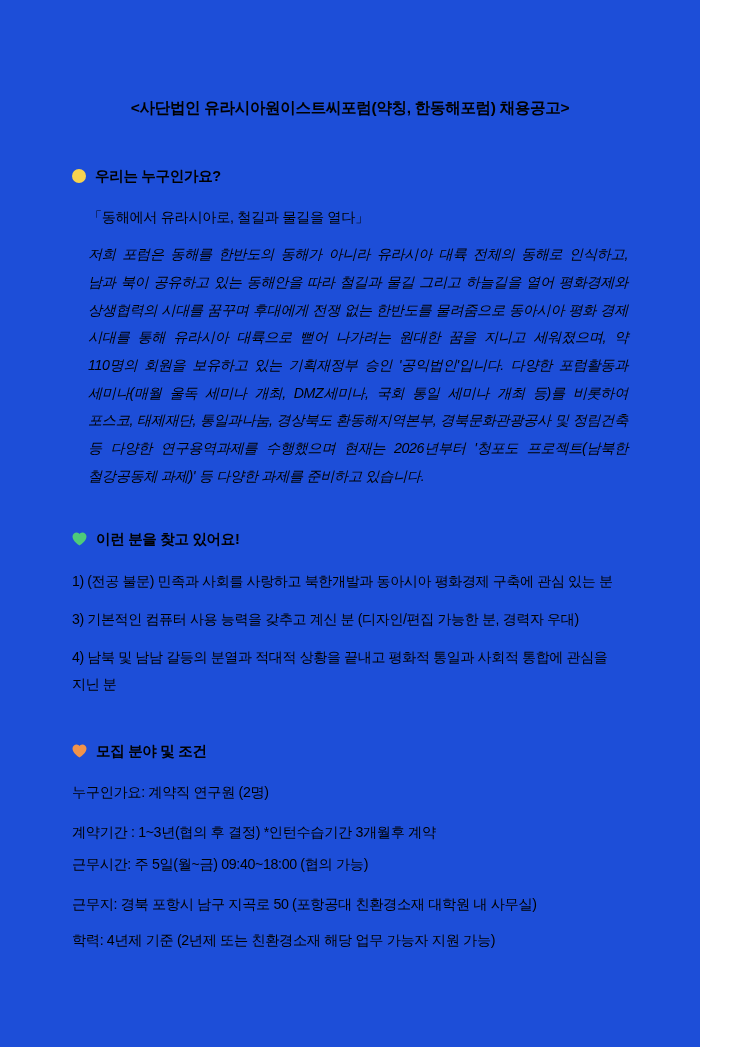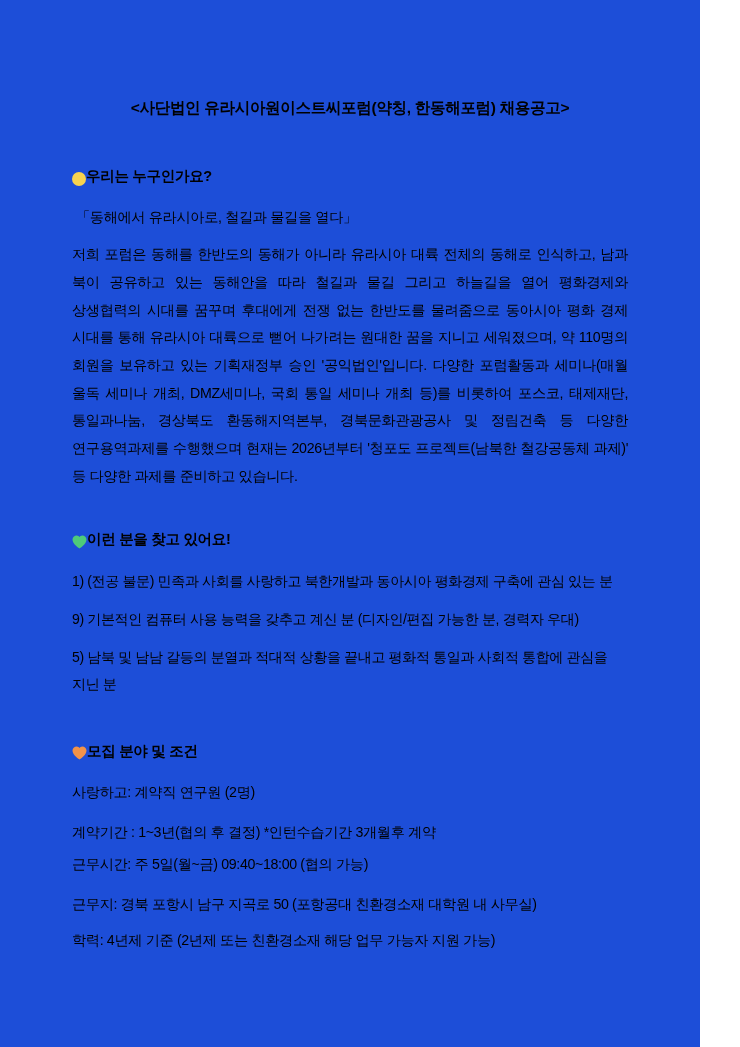--- a/index.html
+++ b/index.html
@@ -27,22 +27,22 @@
     font-weight: bold;
     letter-spacing: -0.3px;
     margin: 0 0 46px 0;
     line-height: 1.5;
   }
   .section {
     margin-bottom: 4px;
   }
   .section-heading {
     display: flex;
-    align-items: center;
-    gap: 0;
+    align-items: flex-start;
+    gap: 9px;
     font-size: 14.5px;
     font-weight: bold;
     letter-spacing: -0.3px;
     margin: 0 0 16px 0;
     line-height: 1.6;
   }
   .bullet-icon {
     display: inline-block;
     width: 14px;
     height: 14px;
@@ -67,27 +67,28 @@
   p.para {
     font-size: 14.2px;
     line-height: 1.95;
     letter-spacing: -0.35px;
     margin: 0 0 14px 0;
     text-align: justify;
     text-justify: inter-character;
     word-break: keep-all;
   }
   p.tight {
-    margin: 0 0 9px 4px;
+    margin: 0 0 9px 16px;
     text-align: left;
   }
   p.block {
     text-align: justify;
     text-justify: inter-character;
-    margin: 0 0 22px 0;
+    margin: 0 0 22px 16px;
+    font-style: italic;
   }
   .list-item {
     font-size: 14px;
     line-height: 1.95;
     letter-spacing: -0.35px;
     margin: 0 0 11px 0;
     text-align: left;
     word-break: keep-all;
   }
   .spacer-lg {
@@ -133,35 +134,35 @@
   <div class="section">
     <div class="section-heading">
       <span class="bullet-icon heart">
         <svg viewBox="0 0 32 30" xmlns="http://www.w3.org/2000/svg" aria-hidden="true">
           <path d="M16 29C16 29 1 19.5 1 10.2 1 5.1 5 1 9.9 1c3 0 5.1 1.6 6.1 3.3C17 2.6 19.1 1 22.1 1 27 1 31 5.1 31 10.2 31 19.5 16 29 16 29z" fill="#4ecb7a"></path>
         </svg>
       </span>
       <span>이런 분을 찾고 있어요!</span>
     </div>
     <p class="list-item">1) (전공 불문) 민족과 사회를 사랑하고 북한개발과 동아시아 평화경제 구축에 관심 있는 분</p>
-    <p class="list-item">9) 기본적인 컴퓨터 사용 능력을 갖추고 계신 분 (디자인/편집 가능한 분, 경력자 우대)</p>
-    <p class="list-item">5) 남북 및 남남 갈등의 분열과 적대적 상황을 끝내고 평화적 통일과 사회적 통합에 관심을 지닌 분</p>
+    <p class="list-item">3) 기본적인 컴퓨터 사용 능력을 갖추고 계신 분 (디자인/편집 가능한 분, 경력자 우대)</p>
+    <p class="list-item">4) 남북 및 남남 갈등의 분열과 적대적 상황을 끝내고 평화적 통일과 사회적 통합에 관심을 지닌 분</p>
   </div>
 
   <div class="spacer-lg"></div>
 
   <div class="section">
     <div class="section-heading">
       <span class="bullet-icon heart">
         <svg viewBox="0 0 32 30" xmlns="http://www.w3.org/2000/svg" aria-hidden="true">
           <path d="M16 29C16 29 1 19.5 1 10.2 1 5.1 5 1 9.9 1c3 0 5.1 1.6 6.1 3.3C17 2.6 19.1 1 22.1 1 27 1 31 5.1 31 10.2 31 19.5 16 29 16 29z" fill="#f2934a"></path>
         </svg>
       </span>
       <span>모집 분야 및 조건</span>
     </div>
-    <p class="info-line">사랑하고: 계약직 연구원 (2명)</p>
+    <p class="info-line">누구인가요: 계약직 연구원 (2명)</p>
     <p class="info-line group-start">계약기간 : 1~3년(협의 후 결정) *인턴수습기간 3개월후 계약</p>
     <p class="info-line group-end">근무시간: 주 5일(월~금) 09:40~18:00 (협의 가능)</p>
     <p class="info-line">근무지: 경북 포항시 남구 지곡로 50 (포항공대 친환경소재 대학원 내 사무실)</p>
     <p class="info-line">학력: 4년제 기준 (2년제 또는 친환경소재 해당 업무 가능자 지원 가능)</p>
   </div>
 
 </div>
 
 </body></html>

